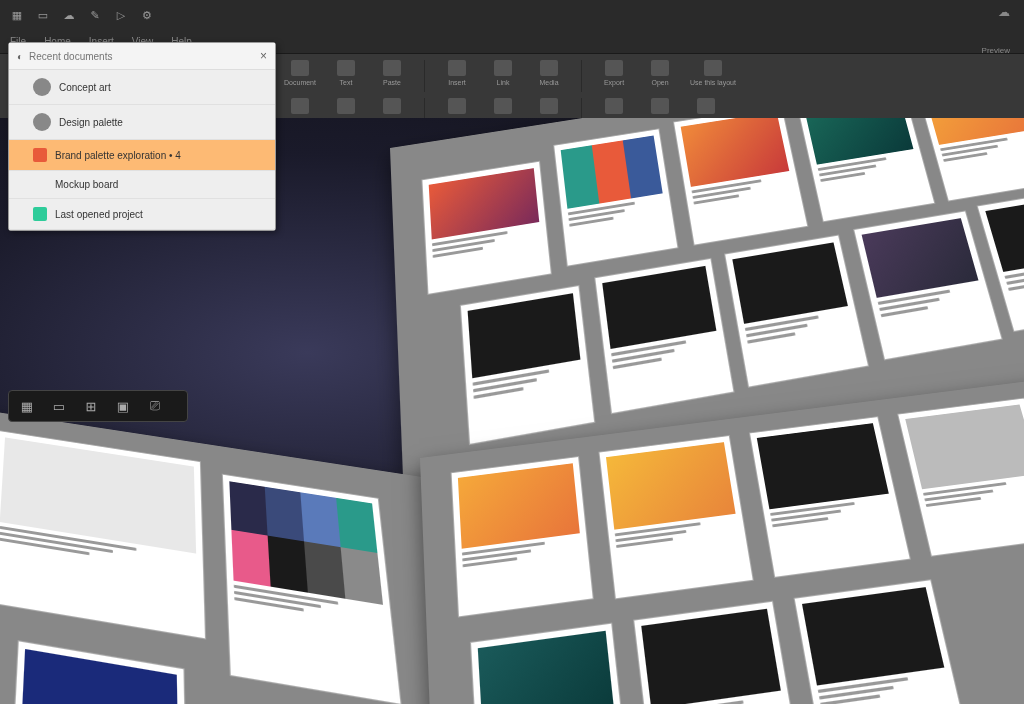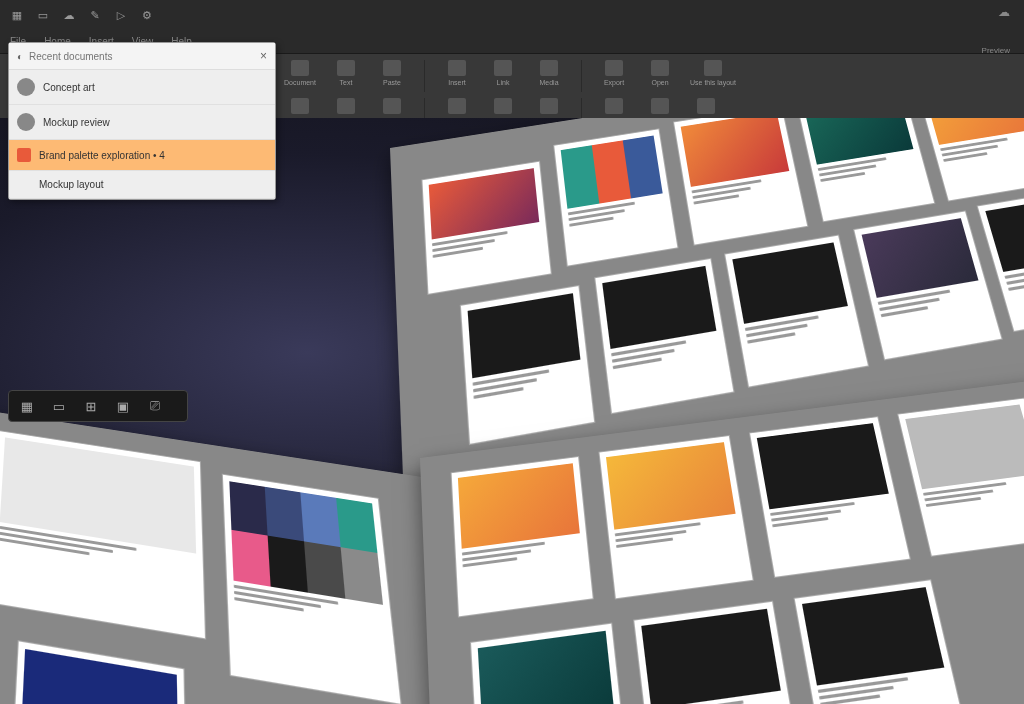--- a/index.html
+++ b/index.html
@@ -13,21 +13,21 @@
 .rb-right{flex:1;display:flex;flex-direction:column;gap:6px}
 .rb-row{display:flex;gap:14px;align-items:flex-start}
 .rb-item{display:flex;flex-direction:column;align-items:center;gap:3px;min-width:32px}
 .rb-item .ic{width:18px;height:16px;background:#555;border-radius:2px;display:flex;align-items:center;justify-content:center}
 .rb-item .lbl{color:#999;font-size:7px;text-align:center;white-space:nowrap}
 .rb-sep{width:1px;height:32px;background:#2a2a2a;margin:0 2px}
 .panel{position:absolute;top:42px;left:8px;width:268px;background:#eee;border:1px solid #999;border-radius:3px;box-shadow:2px 2px 6px rgba(0,0,0,.4);z-index:10}
 .panel-head{display:flex;align-items:center;padding:6px 8px;gap:6px;background:#f4f4f4;border-bottom:1px solid #ddd}
 .panel-head input{flex:1;border:none;background:transparent;font-size:10px;outline:none}
 .panel-close{font-size:12px;color:#666;cursor:pointer}
-.panel-row{display:flex;align-items:center;padding:8px 8px;gap:8px;border-bottom:1px solid #e0e0e0;font-size:10px;color:#333}
+.panel-row{display:flex;align-items:center;padding:8px 24px;gap:8px;border-bottom:1px solid #e0e0e0;font-size:10px;color:#333}
 .panel-row.sel{background:#fdba74}
 .sw{width:14px;height:14px;border-radius:2px}
 .avatar{width:18px;height:18px;border-radius:50%;background:#888}
 .canvas{position:absolute;top:118px;left:0;right:0;bottom:0;background:radial-gradient(ellipse at 30% 40%,#3a3a5a 0%,#1a1a2a 40%,#0a0a0a 100%);overflow:hidden}
 .board{position:absolute;background:#888;transform-origin:top left;box-shadow:0 8px 20px rgba(0,0,0,.5)}
 .board1{top:30px;left:390px;width:680px;height:420px;transform:perspective(1200px) rotateX(28deg) rotateZ(-10deg) skewX(-8deg)}
 .board2{top:290px;left:-30px;width:520px;height:380px;transform:perspective(1200px) rotateX(30deg) rotateZ(10deg) skewX(6deg)}
 .board3{top:340px;left:420px;width:700px;height:420px;transform:perspective(1200px) rotateX(26deg) rotateZ(-8deg) skewX(-6deg)}
 .card{position:absolute;background:#fff;border:1px solid #aaa;padding:6px;display:flex;flex-direction:column;gap:4px}
 .thumb{width:100%;height:55%;background:#333}
@@ -153,29 +153,33 @@
     <input placeholder="Recent documents" style="">
     <span class="panel-close">×</span>
   </div>
   <div id="panel-body">
       <div class="panel-row">
         <div class="avatar"></div>
         <span>Concept art</span>
       </div>
       <div class="panel-row">
         <div class="avatar"></div>
-        <span>Mockup review</span>
+        <span>Design palette</span>
       </div>
       <div class="panel-row sel">
         <div class="sw" style="background:#e85a3a"></div>
         <span>Brand palette exploration • 4</span>
       </div>
       <div class="panel-row">
         <div style="width:14px"></div>
-        <span>Mockup layout</span>
+        <span>Mockup board</span>
+      </div>
+      <div class="panel-row">
+        <div class="sw" style="background:#2ecc9a"></div>
+        <span>Last opened project</span>
       </div>
     </div>
 </div>
 
 <div class="canvas">
   <div class="board board1" id="b1">
       <div class="card" style="left: 30px; top: 40px; width: 120px; height: 120px;">
         <div class="thumb" style="background: linear-gradient(135deg, rgb(232, 90, 58), rgb(122, 42, 90));"></div>
         <div class="lines">
           <div class="line" style="width: 70%;"></div>

